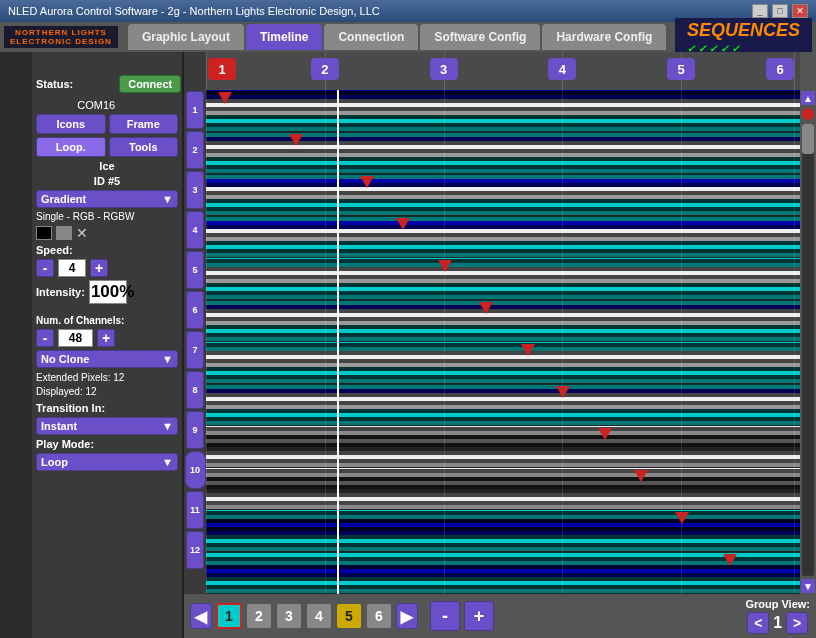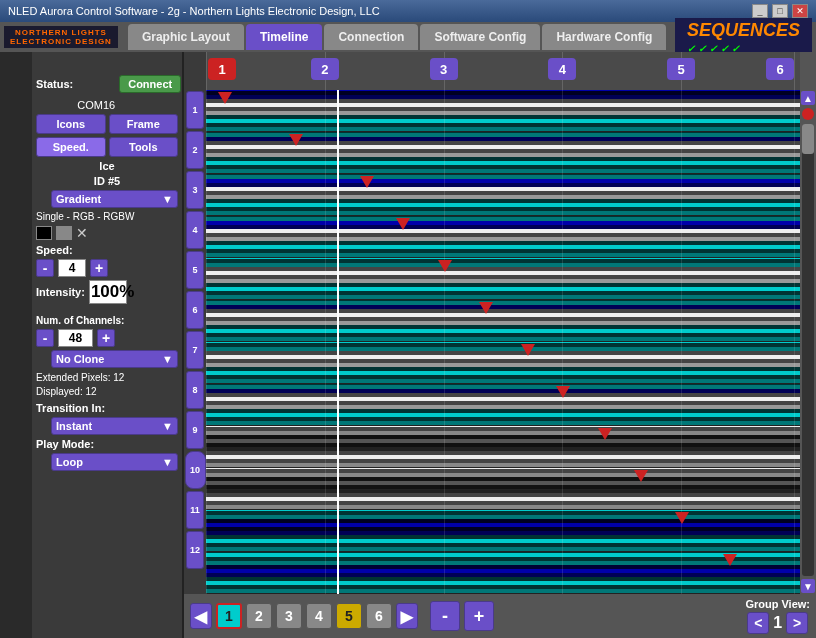--- a/index.html
+++ b/index.html
@@ -138,21 +138,20 @@
       display: flex;
       align-items: flex-end;
       background: #6a4fc8;
       border: 1px solid #4a3a8a;
       border-radius: 3px;
       padding: 2px 4px;
       color: white;
       font-weight: bold;
       font-size: 11px;
       cursor: pointer;
-      margin-left: 15px;
     }
     .dropdown-row .arrow { margin-left: auto; }
     .color-row {
       display: flex;
       align-items: center;
       gap: 4px;
       color: white;
       font-size: 10px;
     }
     .color-swatch { width: 16px; height: 14px; border: 1px solid #888; cursor: pointer; }
@@ -299,21 +298,21 @@
       <span class="status-value">COM16</span>
       <button class="connect-btn">Connect</button>
     </div>
 
     <div class="btn-row">
       <button class="sidebar-btn">Icons</button>
       <button class="sidebar-btn">Frame</button>
     </div>
 
     <div class="btn-row">
-      <button class="sidebar-btn active">Speed.</button>
+      <button class="sidebar-btn active">Loop.</button>
       <button class="sidebar-btn">Tools</button>
     </div>
 
     <div class="prop-label">Ice</div>
     <div class="prop-label">ID #5</div>
 
     <div class="dropdown-row">
       <span>Gradient</span>
       <span class="arrow">▼</span>
     </div>

